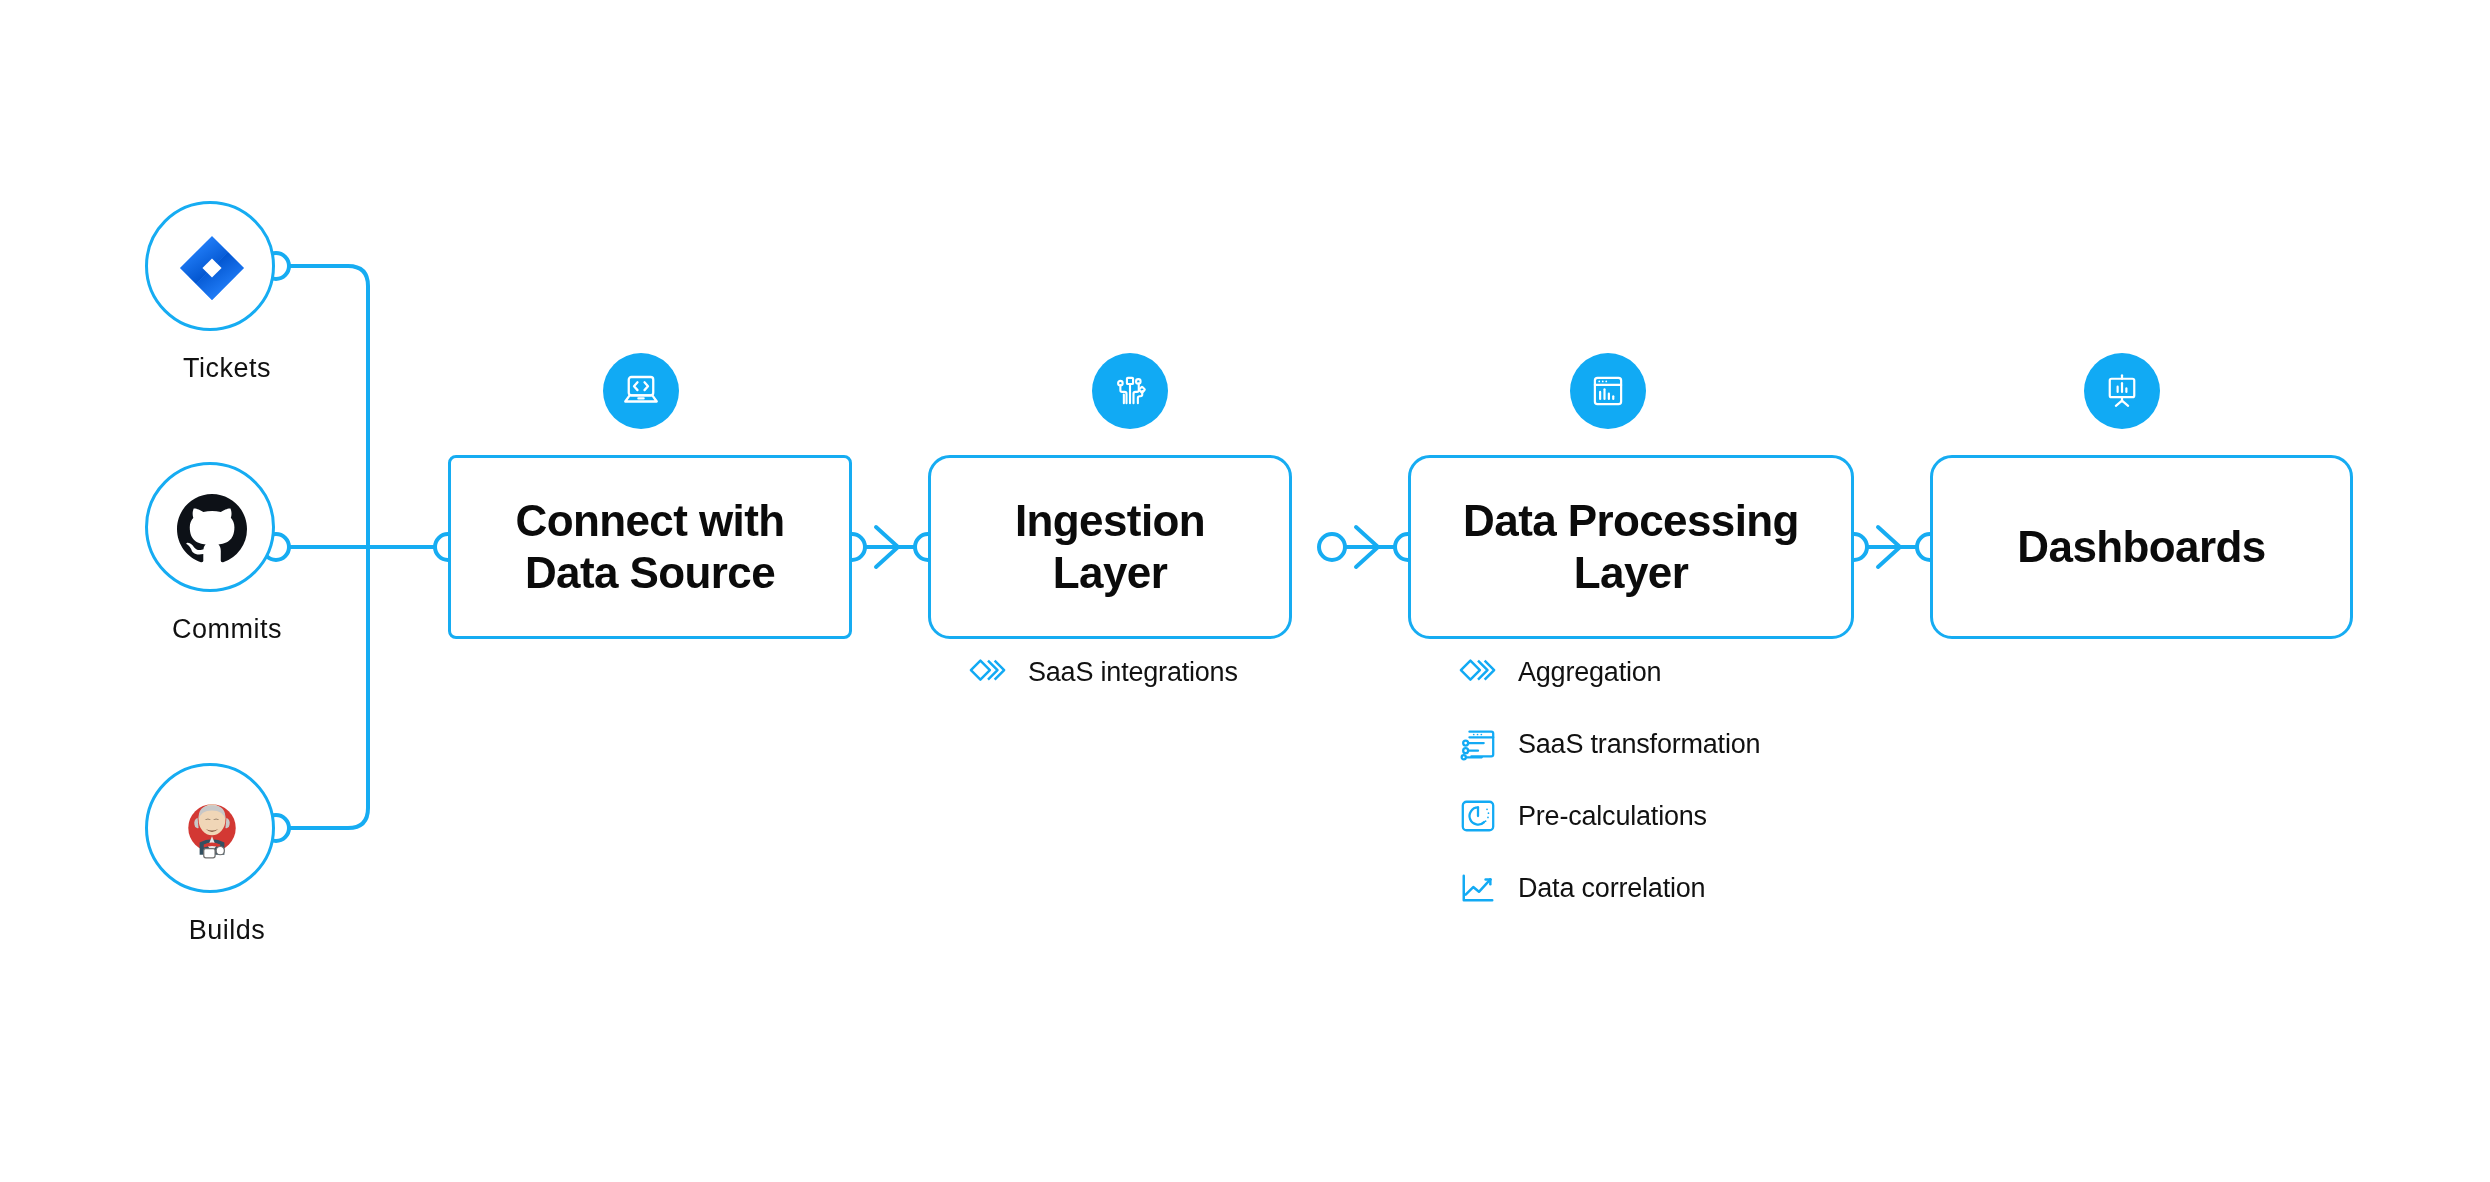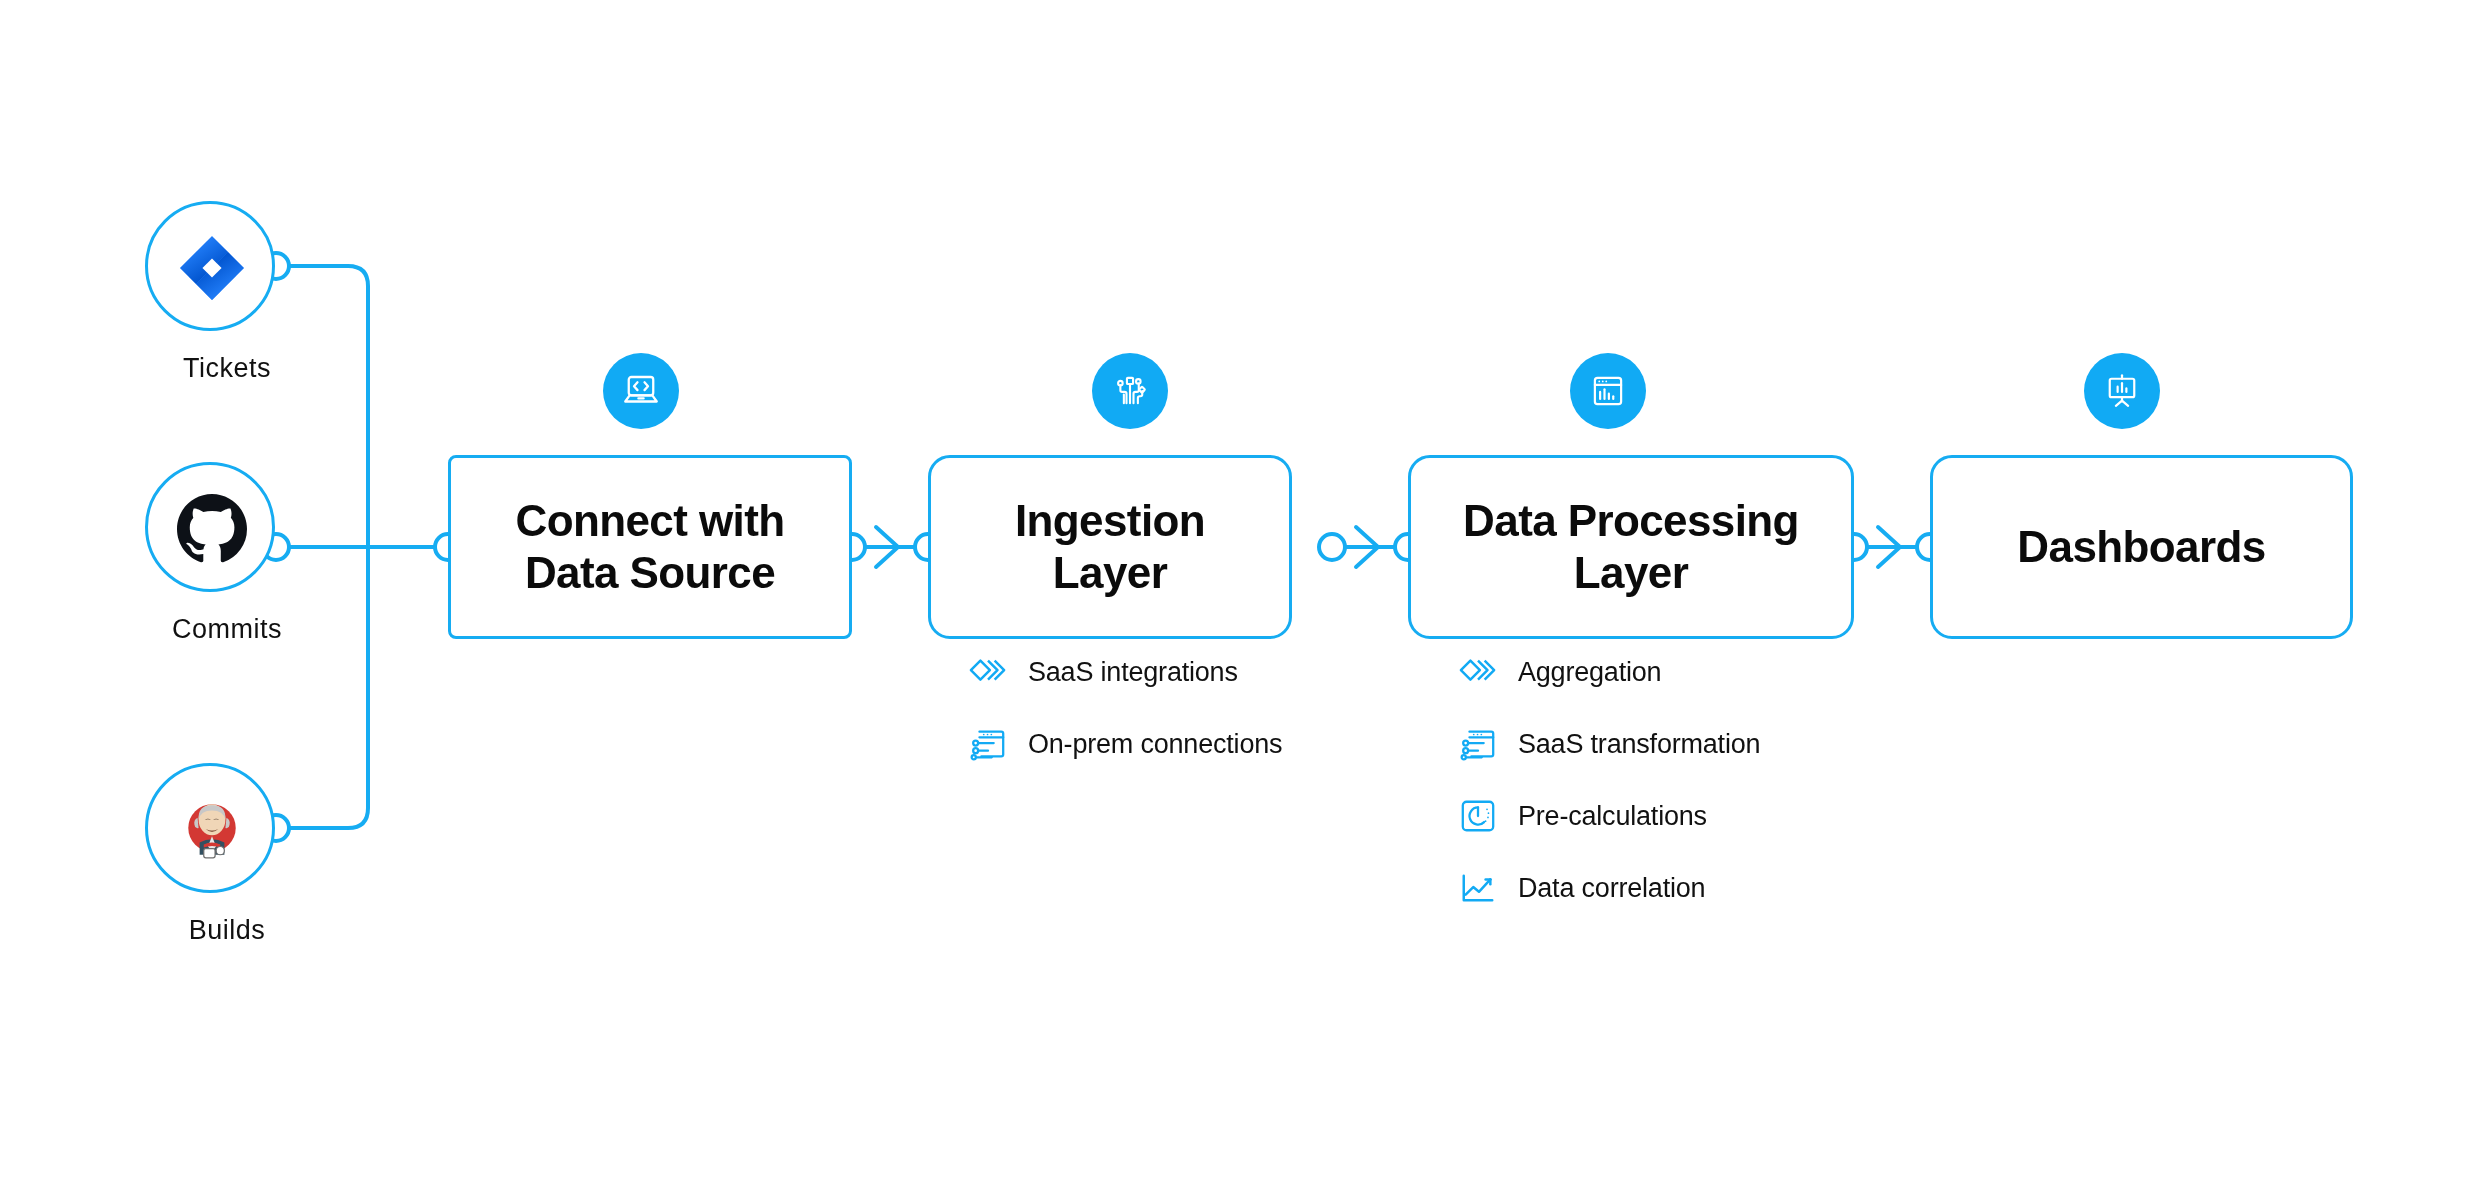--- a/index.html
+++ b/index.html
@@ -273,87 +273,69 @@
     <div class="bullet-row">
       <span class="bullet-icon">
         <svg width="38" height="38" viewBox="0 0 40 40" fill="none" stroke="#12AAF4" stroke-width="2.6" stroke-linejoin="round">
           <path d="M12 8 L22 18 L12 28 L2 18 Z"></path>
           <path d="M20 8 L30 18 L20 28"></path>
           <path d="M27 8 L37 18 L27 28"></path>
         </svg>
       </span>
       <span class="bullet-text">SaaS integrations</span>
     </div>
+  </div>
+
+  <div class="icon-badge" style="left:1570px; top:353px;">
+    <svg width="42" height="42" viewBox="0 0 48 48" fill="none" stroke="#ffffff" stroke-width="2.5" stroke-linecap="round" stroke-linejoin="round">
+      <rect x="9" y="9" width="30" height="30" rx="3"></rect>
+      <path d="M9 17 H39"></path>
+      <circle cx="14" cy="13" r="1" fill="#ffffff" stroke="none"></circle>
+      <circle cx="18" cy="13" r="1" fill="#ffffff" stroke="none"></circle>
+      <circle cx="22" cy="13" r="1" fill="#ffffff" stroke="none"></circle>
+      <path d="M15 33 V25"></path>
+      <path d="M20 33 V22"></path>
+      <path d="M25 33 V27"></path>
+      <path d="M30 33 V30"></path>
+    </svg>
+  </div>
+  <div class="stage-box" style="left:1408px; top:455px; width:446px; height:184px;">
+    <div class="stage-title">
+      <div>Data Processing</div>
+      <div>Layer</div>
+    </div>
+  </div>
+
+  <div class="bullet-list" style="left:1458px; top:636px;">
+    <div class="bullet-row">
+      <span class="bullet-icon">
+        <svg width="38" height="38" viewBox="0 0 40 40" fill="none" stroke="#12AAF4" stroke-width="2.6" stroke-linejoin="round">
+          <path d="M12 8 L22 18 L12 28 L2 18 Z"></path>
+          <path d="M20 8 L30 18 L20 28"></path>
+          <path d="M27 8 L37 18 L27 28"></path>
+        </svg>
+      </span>
+      <span class="bullet-text">Aggregation</span>
+    </div>
     <div class="bullet-row">
       <span class="bullet-icon">
         <svg width="38" height="38" viewBox="0 0 40 40" fill="none" stroke="#12AAF4" stroke-width="2.4" stroke-linecap="round" stroke-linejoin="round">
           <path d="M11 7 H34 a2 2 0 0 1 2 2 V31 a2 2 0 0 1 -2 2 H13"></path>
           <path d="M11 13 H36"></path>
           <circle cx="15.5" cy="10" r="0.9" fill="#12AAF4" stroke="none"></circle>
           <circle cx="19.5" cy="10" r="0.9" fill="#12AAF4" stroke="none"></circle>
           <circle cx="23.5" cy="10" r="0.9" fill="#12AAF4" stroke="none"></circle>
           <circle cx="7" cy="19" r="2.6"></circle>
           <path d="M10 19 H26"></path>
           <circle cx="7" cy="27" r="2.6"></circle>
           <path d="M10 27 H20"></path>
           <circle cx="5" cy="34" r="2.2"></circle>
           <path d="M8 34 H24"></path>
         </svg>
       </span>
-      <span class="bullet-text">On-prem connections</span>
-    </div>
-  </div>
-
-  <div class="icon-badge" style="left:1570px; top:353px;">
-    <svg width="42" height="42" viewBox="0 0 48 48" fill="none" stroke="#ffffff" stroke-width="2.5" stroke-linecap="round" stroke-linejoin="round">
-      <rect x="9" y="9" width="30" height="30" rx="3"></rect>
-      <path d="M9 17 H39"></path>
-      <circle cx="14" cy="13" r="1" fill="#ffffff" stroke="none"></circle>
-      <circle cx="18" cy="13" r="1" fill="#ffffff" stroke="none"></circle>
-      <circle cx="22" cy="13" r="1" fill="#ffffff" stroke="none"></circle>
-      <path d="M15 33 V25"></path>
-      <path d="M20 33 V22"></path>
-      <path d="M25 33 V27"></path>
-      <path d="M30 33 V30"></path>
-    </svg>
-  </div>
-  <div class="stage-box" style="left:1408px; top:455px; width:446px; height:184px;">
-    <div class="stage-title">
-      <div>Data Processing</div>
-      <div>Layer</div>
-    </div>
-  </div>
-
-  <div class="bullet-list" style="left:1458px; top:636px;">
-    <div class="bullet-row">
-      <span class="bullet-icon">
-        <svg width="38" height="38" viewBox="0 0 40 40" fill="none" stroke="#12AAF4" stroke-width="2.6" stroke-linejoin="round">
-          <path d="M12 8 L22 18 L12 28 L2 18 Z"></path>
-          <path d="M20 8 L30 18 L20 28"></path>
-          <path d="M27 8 L37 18 L27 28"></path>
-        </svg>
-      </span>
-      <span class="bullet-text">Aggregation</span>
-    </div>
-    <div class="bullet-row">
-      <span class="bullet-icon">
-        <svg width="38" height="38" viewBox="0 0 40 40" fill="none" stroke="#12AAF4" stroke-width="2.4" stroke-linecap="round" stroke-linejoin="round">
-          <path d="M11 7 H34 a2 2 0 0 1 2 2 V31 a2 2 0 0 1 -2 2 H13"></path>
-          <path d="M11 13 H36"></path>
-          <circle cx="15.5" cy="10" r="0.9" fill="#12AAF4" stroke="none"></circle>
-          <circle cx="19.5" cy="10" r="0.9" fill="#12AAF4" stroke="none"></circle>
-          <circle cx="23.5" cy="10" r="0.9" fill="#12AAF4" stroke="none"></circle>
-          <circle cx="7" cy="19" r="2.6"></circle>
-          <path d="M10 19 H26"></path>
-          <circle cx="7" cy="27" r="2.6"></circle>
-          <path d="M10 27 H20"></path>
-          <circle cx="5" cy="34" r="2.2"></circle>
-          <path d="M8 34 H24"></path>
-        </svg>
-      </span>
       <span class="bullet-text">SaaS transformation</span>
     </div>
     <div class="bullet-row">
       <span class="bullet-icon">
         <svg width="38" height="38" viewBox="0 0 40 40" fill="none" stroke="#12AAF4" stroke-width="2.4" stroke-linecap="round" stroke-linejoin="round">
           <rect x="4" y="5" width="32" height="30" rx="4"></rect>
           <path d="M20 11 a9 9 0 1 0 6.4 15.4"></path>
           <path d="M20 20 L20 11"></path>
           <circle cx="29.5" cy="13" r="0.9" fill="#12AAF4" stroke="none"></circle>
           <circle cx="31" cy="17" r="0.9" fill="#12AAF4" stroke="none"></circle>

